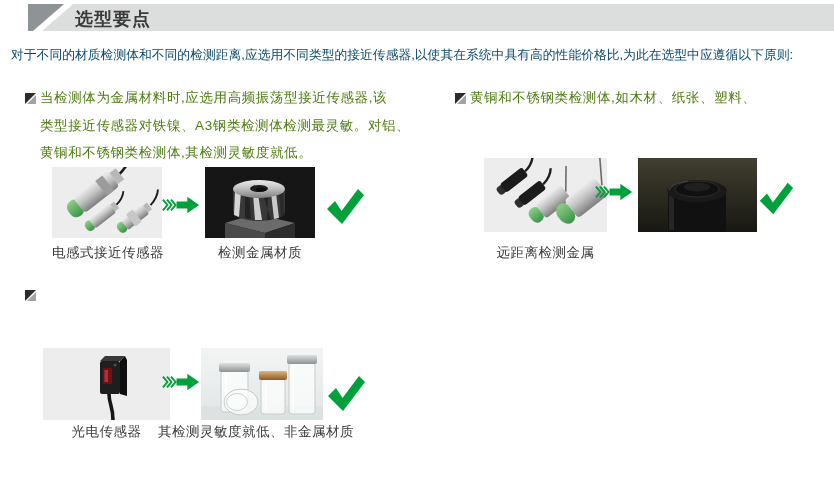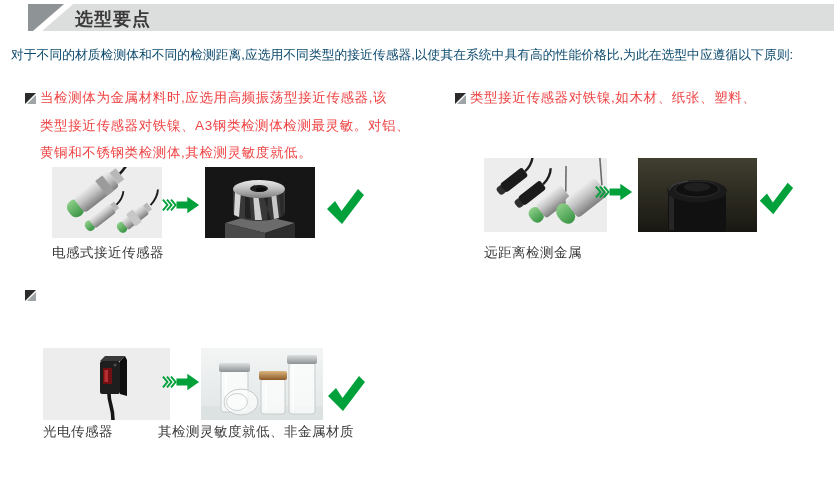--- a/index.html
+++ b/index.html
@@ -6,27 +6,27 @@
   .page{position:relative;width:834px;height:477px;background:#fff;overflow:hidden;
         font-family:"Liberation Sans",sans-serif;color:#3f3f3f;}
   
   .header-bar{position:absolute;left:0;top:4px;width:831px;height:27px;background:#dcdddd;margin-left:28px;}
   .header-swoosh{position:absolute;left:0;top:0;width:46px;height:27px;}
   .header-title{position:absolute;left:47px;top:3px;font-size:18px;font-weight:bold;color:#3a3a3a;letter-spacing:1px;}
   
   .intro{position:absolute;left:11px;top:47px;width:820px;font-size:12.8px;color:#0c4a6e;letter-spacing:0;}
   
   .bullet-icon{position:absolute;width:11px;height:11px;}
-  .sec-text{position:absolute;font-size:13.5px;line-height:27.5px;letter-spacing:0.6px;color:#ef4444;}
+  .sec-text{position:absolute;font-size:13.5px;line-height:27.5px;letter-spacing:0.6px;color:#4d7c0f;}
   .sec-text div{white-space:nowrap;}
   
   .fig-img{position:absolute;display:block;}
   .arrow{position:absolute;width:38px;height:22px;}
   .check{position:absolute;}
-  .img-label{position:absolute;font-size:13.5px;color:#3a3a3a;letter-spacing:0.5px;white-space:nowrap;}
+  .img-label{position:absolute;font-size:13.5px;color:#3a3a3a;text-align:center;letter-spacing:0.5px;white-space:nowrap;}
 </style>
 </head>
 <body>
 
 <div class="page">
 
   <svg width="0" height="0" style="position:absolute" aria-hidden="true">
     <defs>
       <linearGradient id="metalGrad" x1="0" y1="0" x2="0" y2="1">
         <stop offset="0" stop-color="#ececec"></stop>
@@ -133,26 +133,27 @@
     <ellipse cx="54" cy="22" rx="26" ry="9" fill="url(#metalGrad)"></ellipse>
     <ellipse cx="54" cy="21.5" rx="9" ry="3.6" fill="#1d1d1d"></ellipse>
     <ellipse cx="56" cy="22.5" rx="5" ry="2" fill="#0d0d0d"></ellipse>
   </svg>
 
   <svg class="check" style="left:325px;top:186px" width="40" height="40" viewBox="0 0 40 40">
       <use href="#sym-check"></use>
     </svg>
 
   <div class="img-label" style="left:52px;top:244px;width:110px">电感式接近传感器</div>
+  <div class="img-label" style="left:205px;top:244px;width:110px">检测金属材质</div>
 
   <svg class="bullet-icon" style="left:455px;top:93px" viewBox="0 0 11 11">
       <use href="#sym-bullet"></use>
     </svg>
   <div class="sec-text" style="left:470px;top:84px">
-    <div>类型接近传感器对铁镍,如木材、纸张、塑料、</div>
+    <div>黄铜和不锈钢类检测体,如木材、纸张、塑料、</div>
   </div>
 
   <svg class="fig-img" style="left:484px;top:158px" width="123" height="74" viewBox="0 0 123 74">
     <rect width="123" height="74" fill="#ededee"></rect>
     <g transform="translate(30,22) rotate(-38)">
       <path d="M14 0 q10 -1 16 -8" fill="none" stroke="#1f1f1f" stroke-width="2.4"></path>
       <rect x="-20" y="-4.5" width="8" height="9" rx="3" fill="#2e2e2e"></rect>
       <rect x="-14" y="-5.5" width="28" height="11" rx="3" fill="#1b1b1b"></rect>
     </g>
     <g transform="translate(48,35) rotate(-38)">

